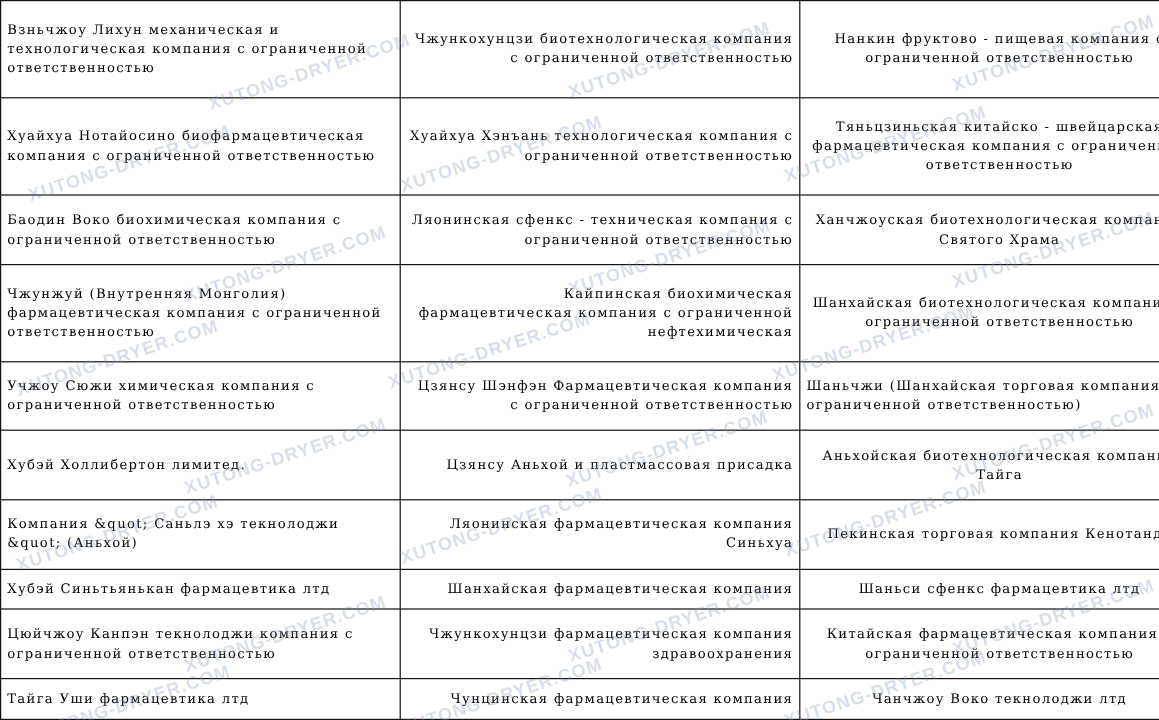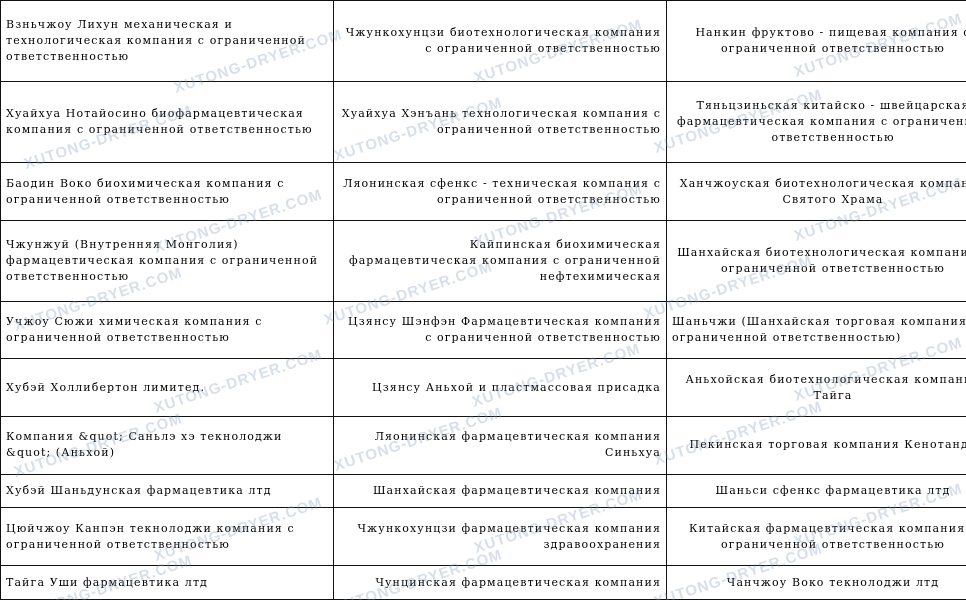--- a/index.html
+++ b/index.html
@@ -102,21 +102,21 @@
         <td class="col0">Хубэй Холлибертон лимитед.</td>
         <td class="col1">Цзянсу Аньхой и пластмассовая присадка</td>
         <td class="col2">Аньхойская биотехнологическая компания Тайга</td>
       </tr>
       <tr>
         <td class="col0">Компания &amp;quot; Саньлэ хэ текнолоджи &amp;quot; (Аньхой)</td>
         <td class="col1">Ляонинская фармацевтическая компания Синьхуа</td>
         <td class="col2">Пекинская торговая компания Кенотанда</td>
       </tr>
       <tr>
-        <td class="col0">Хубэй Шаньдунская фармацевтика лтд</td>
+        <td class="col0">Хубэй Синьтьянькан фармацевтика лтд</td>
         <td class="col1">Шанхайская фармацевтическая компания</td>
         <td class="col2">Шаньси сфенкс фармацевтика лтд</td>
       </tr>
       <tr>
         <td class="col0">Цюйчжоу Канпэн текнолоджи компания с ограниченной ответственностью</td>
         <td class="col1">Чжункохунцзи фармацевтическая компания здравоохранения</td>
         <td class="col2">Китайская фармацевтическая компания с ограниченной ответственностью</td>
       </tr>
       <tr>
         <td class="col0">Тайга Уши фармацевтика лтд</td>

